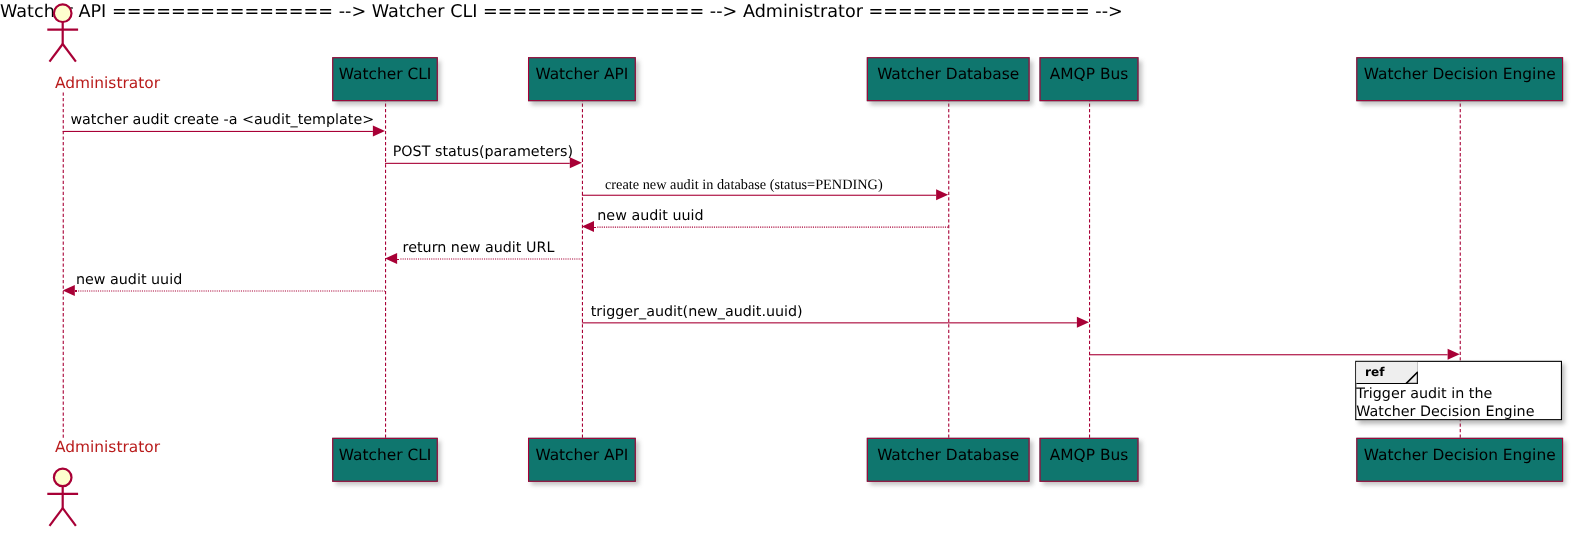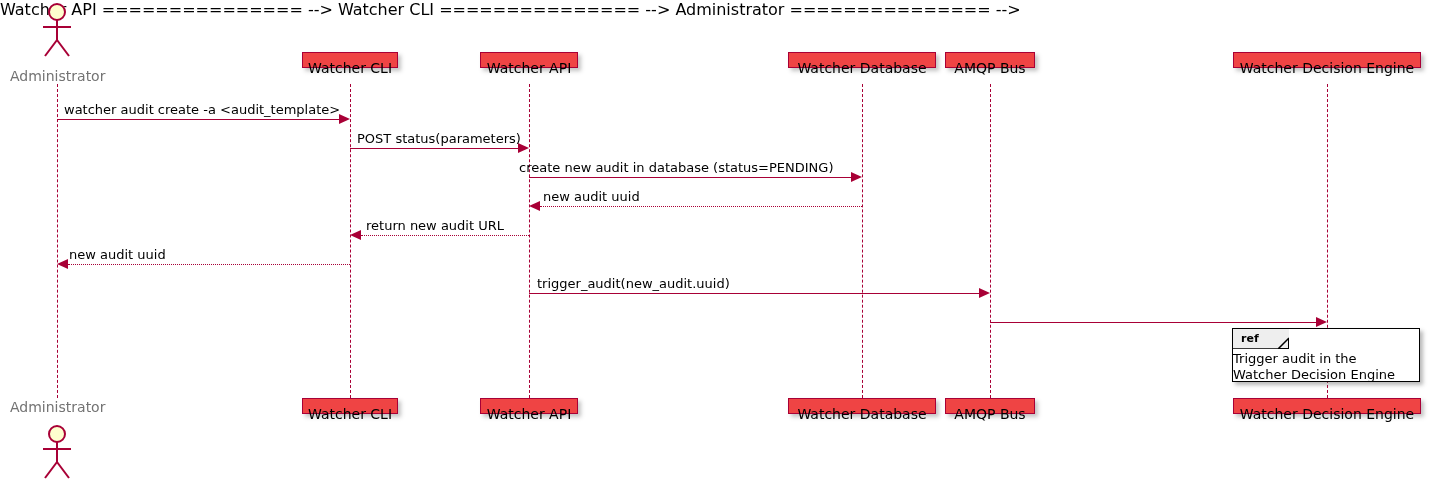--- a/index.html
+++ b/index.html
@@ -24,43 +24,44 @@
     width: 0;
     border-left: 1px dashed #A80036;
     top: 84px;
     height: 314px;
   }
 
   
   .participant {
     position: absolute;
     box-sizing: border-box;
-    background: #ef4444;
+    background: #0f766e;
     border: 1.5px solid #A80036;
     color: #000000;
     font-size: 14px;
     line-height: 30px;
-    height: 16px;
+    height: 40px;
     text-align: center;
     white-space: nowrap;
     box-shadow: 3px 3px 4px rgba(100,100,100,0.38);
   }
 
   
   .actor-wrap {
     position: absolute;
     width: 60px;
     height: 56px;
   }
   .actor-label {
     position: absolute;
     font-size: 14px;
-    color: #737373;
+    color: #b91c1c;
     white-space: nowrap;
     text-align: left;
+    margin-left: 40px;
   }
 
   
   .msg-line {
     position: absolute;
     height: 0;
     border-top: 1.5px solid #A80036;
   }
   .msg-line.dotted {
     border-top: 1.5px dotted #A80036;
@@ -166,21 +167,21 @@
   <div class="msg-label" style="left:64px; top:103px;">watcher audit create -a &lt;audit_template&gt;</div>
 
   
   <div class="msg-line" style="left:350px; top:148px; width:168px;"></div>
   <div class="arrow-head right" style="left:518px; top:143px;"></div>
   <div class="msg-label" style="left:357px; top:132px;">POST status(parameters)</div>
 
   
   <div class="msg-line" style="left:529px; top:177px; width:322px;"></div>
   <div class="arrow-head right" style="left:851px; top:172px;"></div>
-  <div class="msg-label" style="left:519px; top:161px;">create new audit in database (status=PENDING)</div>
+  <div class="msg-label" style="left:550px; top:161px;font-family:Liberation Serif, serif;">create new audit in database (status=PENDING)</div>
 
    Watcher API =============== --&gt;
   <div class="msg-line dotted" style="left:540px; top:206px; width:322px;"></div>
   <div class="arrow-head left" style="left:529px; top:201px;"></div>
   <div class="msg-label" style="left:543px; top:190px;">new audit uuid</div>
 
    Watcher CLI =============== --&gt;
   <div class="msg-line dotted" style="left:361px; top:235px; width:168px;"></div>
   <div class="arrow-head left" style="left:350px; top:230px;"></div>
   <div class="msg-label" style="left:366px; top:219px;">return new audit URL</div>

